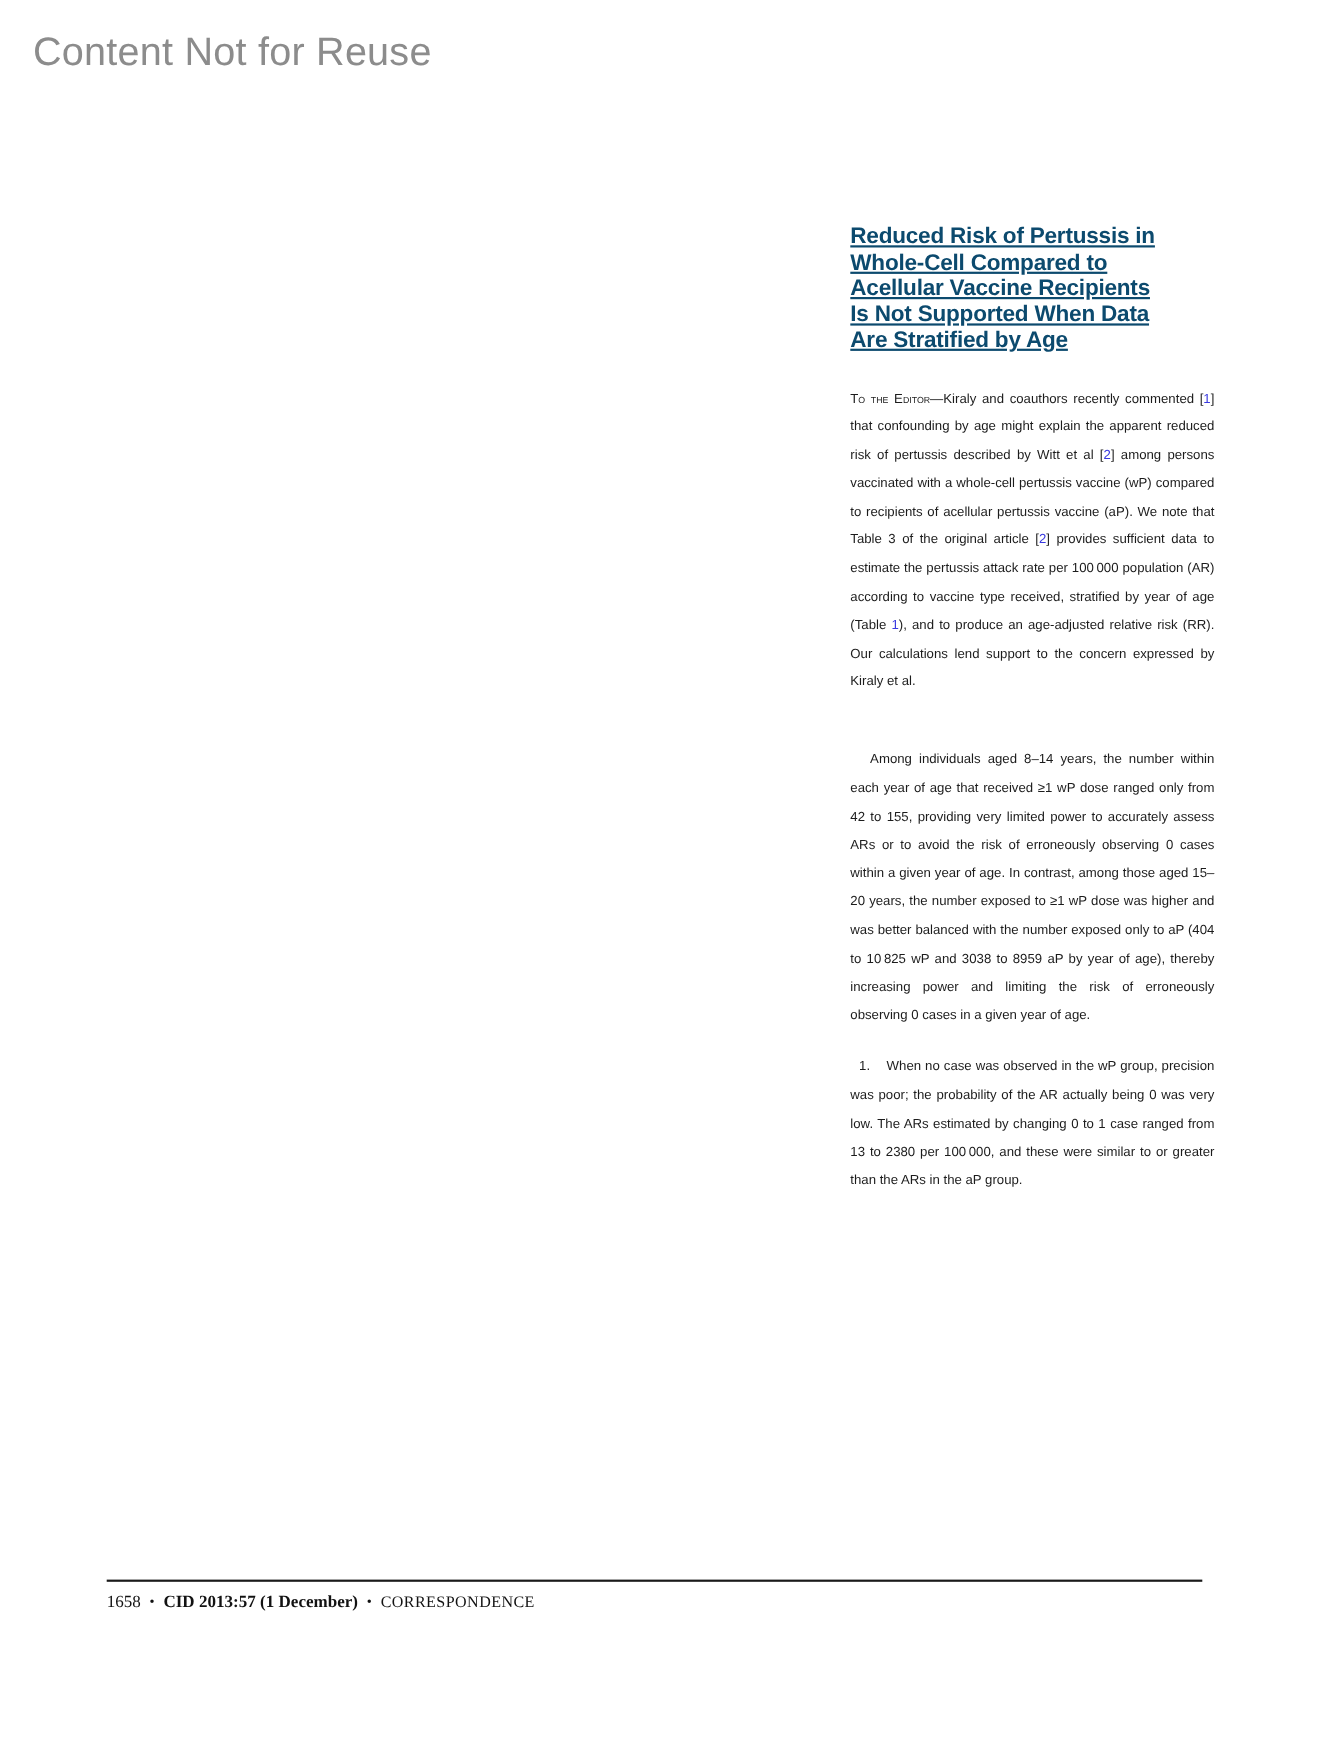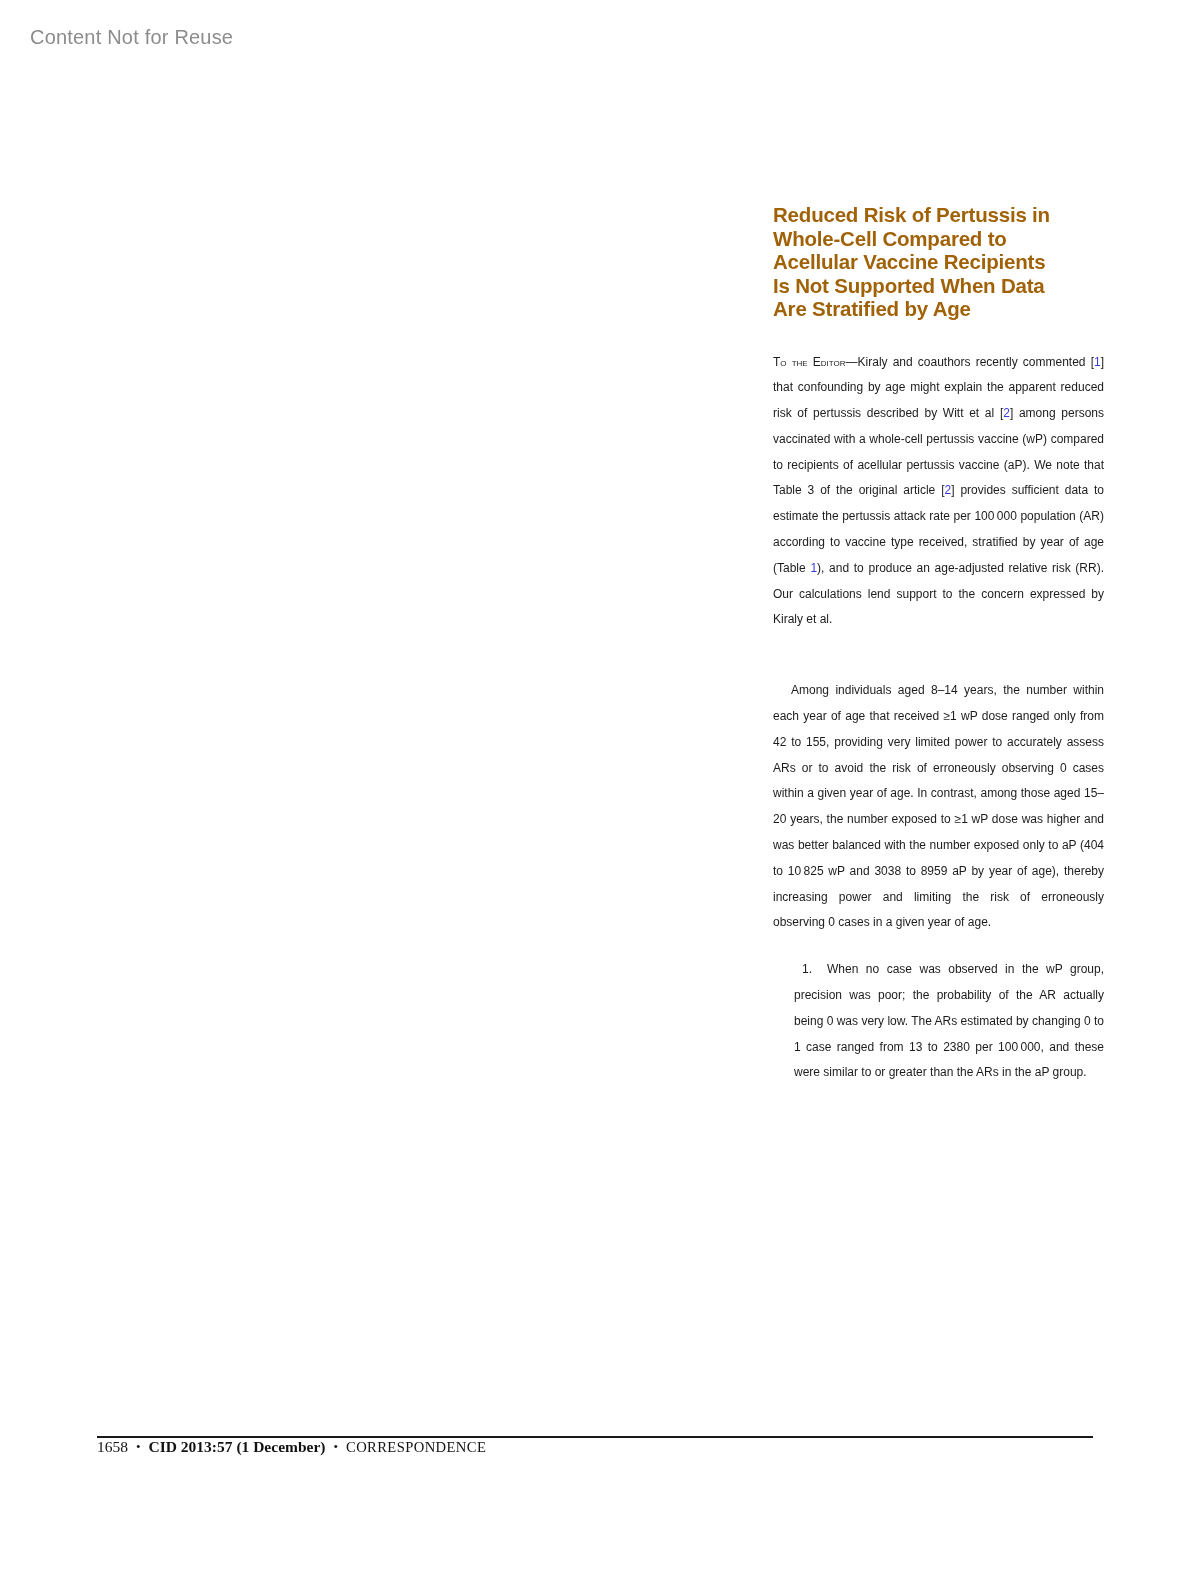--- a/index.html
+++ b/index.html
@@ -9,59 +9,61 @@
     height: 1582px;
     background: #ffffff;
     overflow: hidden;
     font-family: "Liberation Serif", serif;
   }
   .watermark {
     position: absolute;
     left: 30px;
     top: 26px;
     font-family: "Liberation Sans", sans-serif;
-    font-size: 20px;
+    font-size: 36px;
     font-weight: 400;
     color: #8c8c8c;
     letter-spacing: 0.2px;
   }
   .column {
     position: absolute;
     left: 773px;
     top: 203px;
     width: 331px;
   }
   .title {
     font-family: "Liberation Sans", sans-serif;
     font-weight: 700;
     font-size: 20.5px;
     line-height: 23.5px;
     letter-spacing: -0.2px;
-    color: #a16207;
+    color: #0c4a6e;
     margin: 0 0 29px 0;
+    text-decoration: underline;
   }
   .body {
     font-family: Liberation Sans, sans-serif;
     font-size: 12px;
     line-height: 25.8px;
     color: #1c1c1c;
     text-align: justify;
     margin: 0;
   }
   .indent { text-indent: 18px; margin-top: 45px; }
   .sc { font-variant: small-caps; }
   .ref { color: #3a3ae0; }
-  .list-item { margin-top: 21px; text-indent: 8px; margin-left: 21px; }
+  .list-item { margin-top: 21px; text-indent: 8px; }
   .num-gap { display: inline-block; width: 15px; }
   .footer {
     position: absolute;
     left: 97px;
     top: 1436px;
     width: 996px;
     border-top: 2px solid #1a1a1a;
+    padding-top: 10px;
     font-family: "Liberation Serif", serif;
     font-size: 15.5px;
     color: #121212;
     white-space: nowrap;
   }
   .footer .cite { font-weight: 700; }
   .footer .section { font-size: 14.6px; letter-spacing: 0.4px; }
   .footer .bullet { display: inline-block; margin: 0 8px; font-size: 13px; vertical-align: 1px; }
 </style>
 </head>

